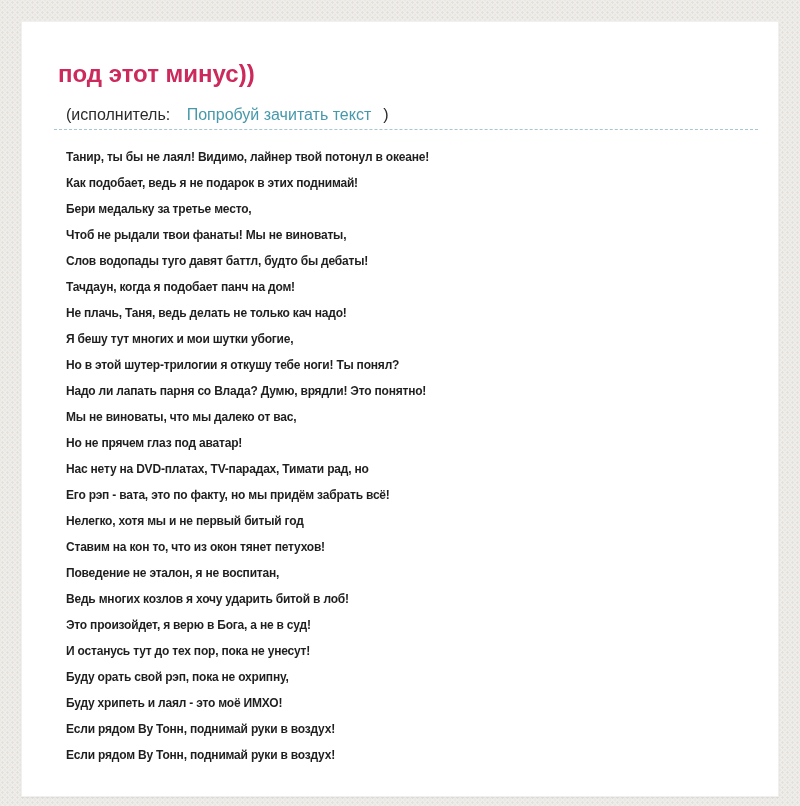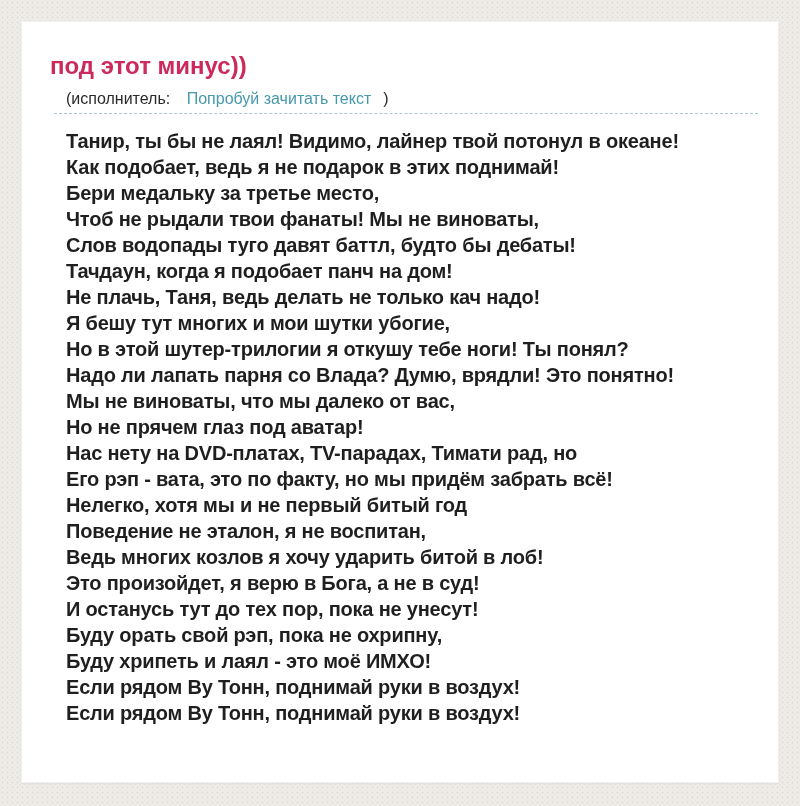--- a/index.html
+++ b/index.html
@@ -28,21 +28,21 @@
   .card {
     width: 758px;
     min-height: 762px;
     margin: 21px auto 0 auto;
     background: var(--card_background);
     border: 1px solid rgba(0,0,0,0.06);
     box-shadow: 0 1px 2px rgba(0,0,0,0.05);
     padding: 22px 20px 28px 20px;
   }
   h1.song-title {
-    margin: 8px;
+    margin: 16px;
     padding: 0;
     font-size: 24px;
     line-height: 28px;
     font-weight: bold;
     color: var(--title);
     letter-spacing: 0;
   }
   .artist-line {
     margin-top: 2px;
     font-size: 16px;
@@ -54,21 +54,21 @@
     text-decoration: none;
     cursor: pointer;
   }
   .separator {
     border-bottom: 1px dashed var(--separator);
     height: 0;
     margin-top: 4px;
   }
   .lyrics {
     margin-top: 14px;
-    font-size: 20px;
+    font-size: 12px;
     font-weight: bold;
     line-height: 26px;
     color: var(--text);
     letter-spacing: -0.2px;
   }
   .lyrics .line {
     white-space: pre-wrap;
     min-height: 26px;
   }
 </style>
@@ -91,20 +91,21 @@
       <div class="line">Тачдаун, когда я подобает панч на дом!</div>
       <div class="line">Не плачь, Таня, ведь делать не только кач надо!</div>
       <div class="line">Я бешу тут многих и мои шутки убогие,</div>
       <div class="line">Но в этой шутер-трилогии я откушу тебе ноги! Ты понял?</div>
       <div class="line">Надо ли лапать парня со Влада? Думю, врядли! Это понятно!</div>
       <div class="line">Мы не виноваты, что мы далеко от вас,</div>
       <div class="line">Но не прячем глаз под аватар!</div>
       <div class="line">Нас нету на DVD-платах, TV-парадах, Тимати рад, но</div>
       <div class="line">Его рэп - вата, это по факту, но мы придём забрать всё!</div>
       <div class="line">Нелегко, хотя мы и не первый битый год</div>
+      <div class="line">Ставим на кон то, что из окон тянет петухов!</div>
       <div class="line">Поведение не эталон, я не воспитан,</div>
       <div class="line">Ведь многих козлов я хочу ударить битой в лоб!</div>
       <div class="line">Это произойдет, я верю в Бога, а не в суд!</div>
       <div class="line">И останусь тут до тех пор, пока не унесут!</div>
       <div class="line">Буду орать свой рэп, пока не охрипну,</div>
       <div class="line">Буду хрипеть и лаял - это моё ИМХО!</div>
       <div class="line">Если рядом Ву Тонн, поднимай руки в воздух!</div>
       <div class="line">Если рядом Ву Тонн, поднимай руки в воздух!</div>
     </div>
 </div>

